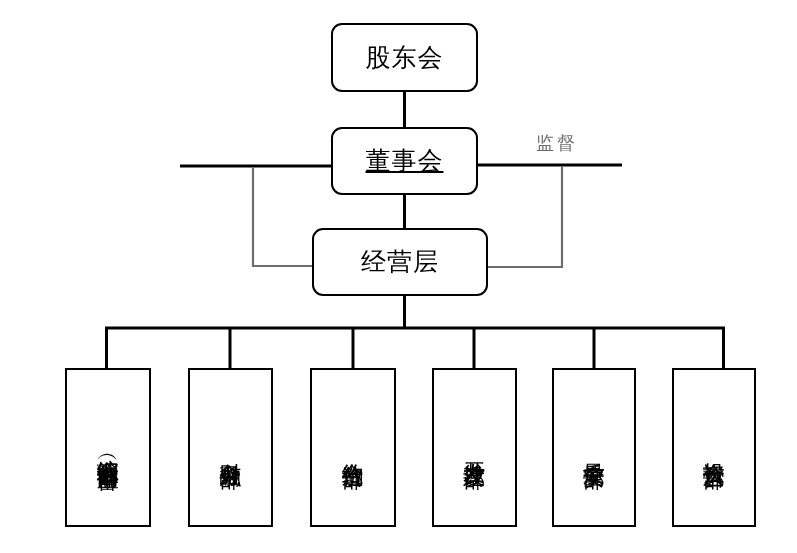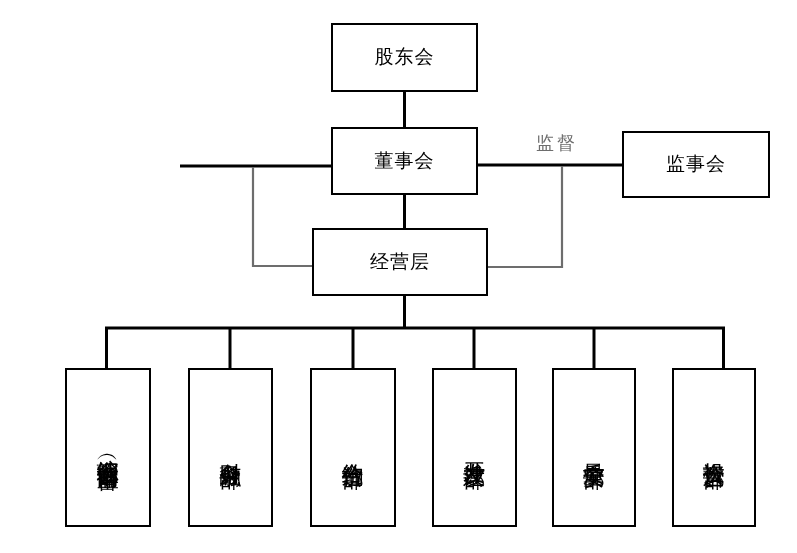--- a/index.html
+++ b/index.html
@@ -29,23 +29,24 @@
     box-sizing: border-box;
     border: 2px solid #000000;
     background: #ffffff;
     display: flex;
     align-items: center;
     justify-content: center;
     color: #000000;
     font-family: "Liberation Sans", sans-serif;
   }
   .node-h {
-    font-size: 19px;
+    font-size: 25px;
     letter-spacing: 1px;
     line-height: 1.1;
+    border-radius: 11px;
   }
   .node-v {
     writing-mode: vertical-rl;
     text-orientation: upright;
     font-size: 22px;
     line-height: 1.25;
     letter-spacing: 1px;
     padding: 8px 0;
     white-space: pre;
   }
@@ -92,27 +93,24 @@
     <line x1="474" y1="328" x2="474" y2="368" stroke="#000000" stroke-width="3"></line>
     <line x1="594" y1="328" x2="594" y2="368" stroke="#000000" stroke-width="3"></line>
     <line x1="723.5" y1="328" x2="723.5" y2="368" stroke="#000000" stroke-width="3"></line>
   </svg>
 
   <div class="node node-h" style="left:331px; top:23px; width:147px; height:69px;">
     <span>股东会</span>
   </div>
 
 
-  <div class="node node-h" style="left:331px; top:127px; width:147px; height:68px;">
+  <div class="node node-h" style="left:331px; top:127px; width:147px; height:68px;text-decoration:underline;">
     <span>董事会</span>
   </div>
 
-  <div class="node node-h" style="left:622px; top:131px; width:148px; height:67px;">
-    <span>监事会</span>
-  </div>
 
   <div class="node node-h" style="left:312px; top:228px; width:176px; height:68px;">
     <span>经营层</span>
   </div>
 
 
   <div class="edge-label" style="left:557px; top:143px;">监督</div>
 
   <div class="node node-v" style="left:65px; top:368px; width:86px; height:159px;">
     <span class="vcol">综合管理部</span>

